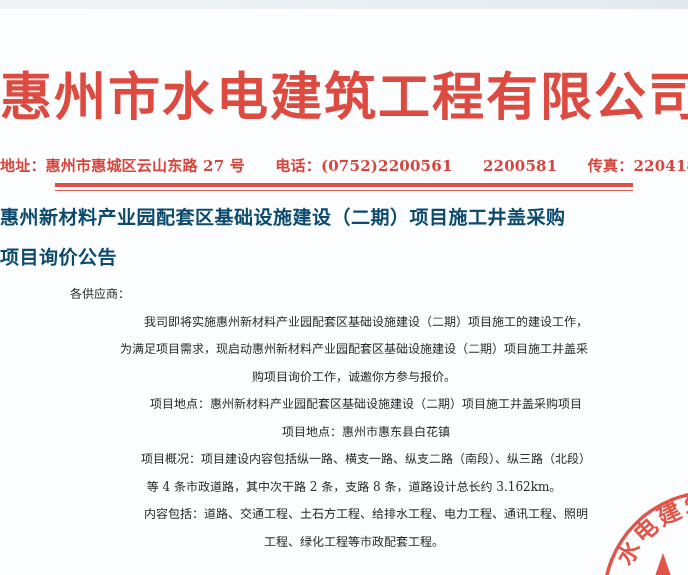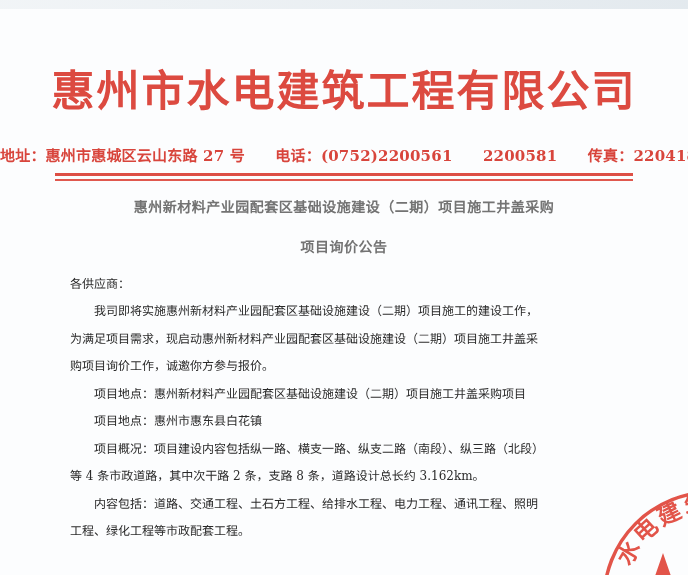--- a/index.html
+++ b/index.html
@@ -10,57 +10,56 @@
     overflow:hidden;
     font-family:"DejaVu Serif","Liberation Serif",serif;
   }
   .scan-band{
     position:absolute;top:0;left:0;width:688px;height:9px;
     background:linear-gradient(90deg,rgba(203,214,221,.22),rgba(192,206,216,.42));
   }
   .company-name{
     margin:66px 0 0 0;
     text-align:center;
-    font-size:43px;
+    font-size:52px;
     font-weight:700;
     letter-spacing:2px;
     color:#dc4a40;
     line-height:1.2;
     white-space:nowrap;
   }
   .contact-line{
     margin-top:26px;
     text-align:center;
     font-size:15px;
     font-weight:700;
     color:#d8453c;
     white-space:nowrap;
     letter-spacing:.2px;
   }
   .rule-wrap{width:578px;margin:8px auto 0 auto;}
   .rule-thick{height:3.5px;background:#dd4f45;}
   .rule-thin{height:1.5px;background:#e0584e;margin-top:3px;}
   .doc-title{
     margin-top:6px;
-    text-align:center;
-    font-size:14px;
+    font-size:19px;
     font-weight:700;
-    color:#737373;
+    color:#0c4a6e;
     line-height:40px;
     letter-spacing:.5px;
   }
   .body-text{
     margin:4px 50px 0 70px;
     font-size:12px;
     line-height:27.5px;
     color:#2a2a2a;
     text-align:left;
   }
   .para{margin:0;white-space:pre-line;}
-  .indent{text-indent:2em;}
+  .indent{text-indent:2em;text-align:center;}
   .sec-heading{font-weight:700;}
   .seal{
     position:absolute;
     left:562px;top:450px;
     width:240px;height:240px;
     opacity:.92;
     pointer-events:none;
   }
 </style>
 </head>

